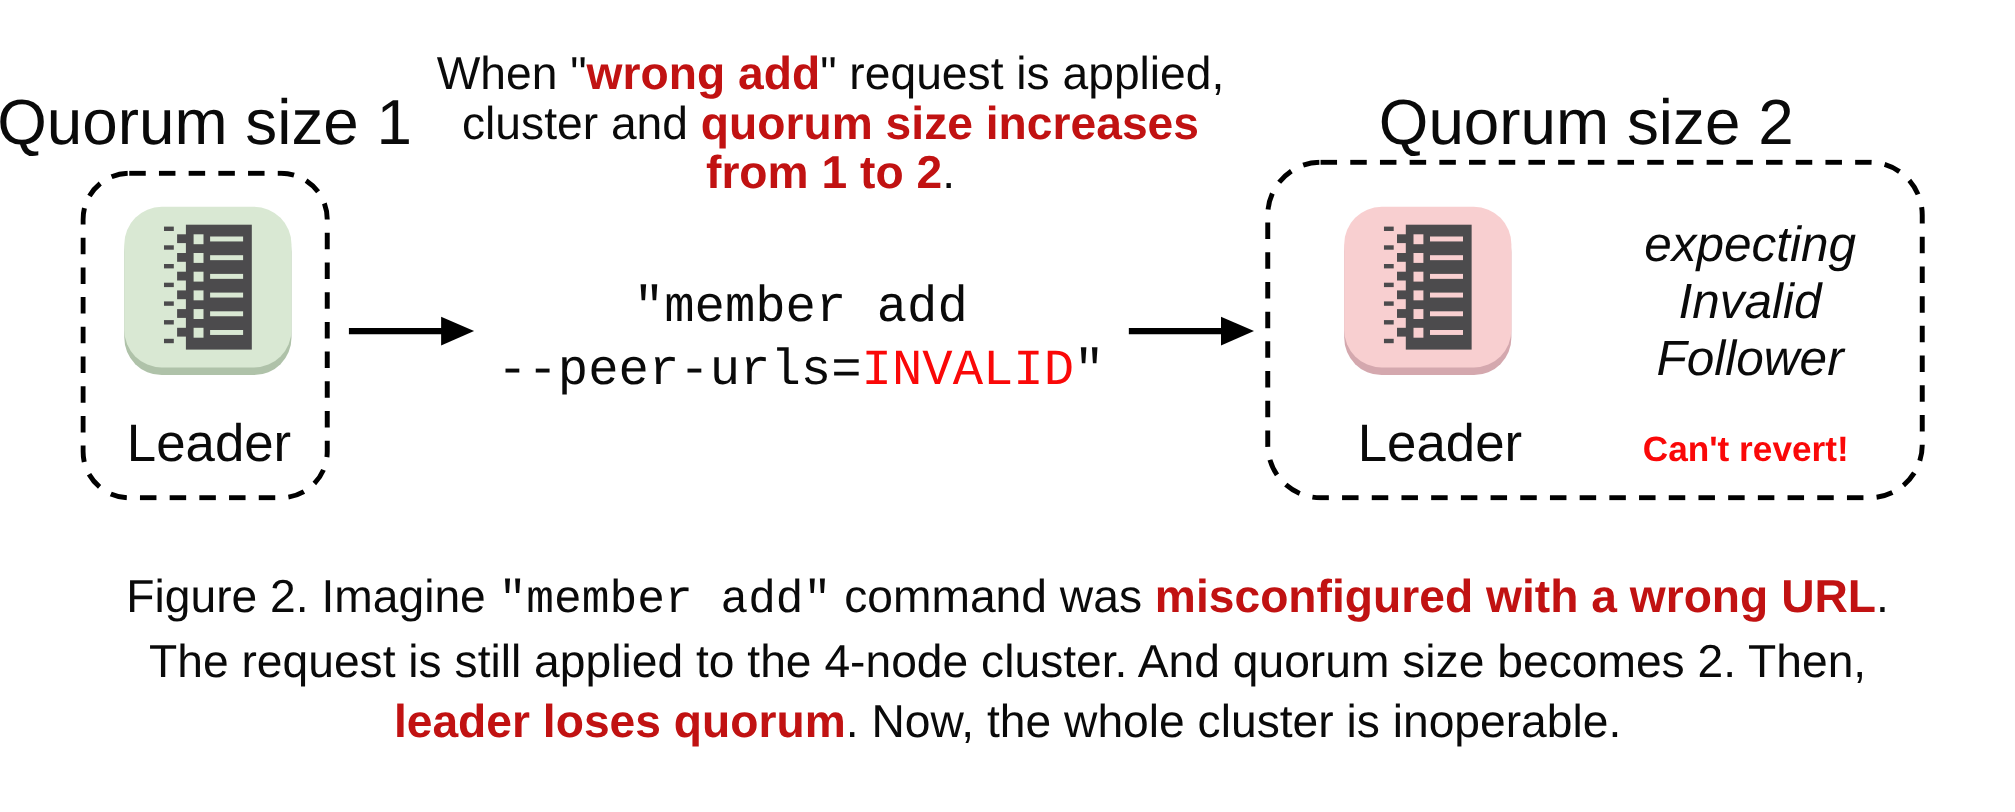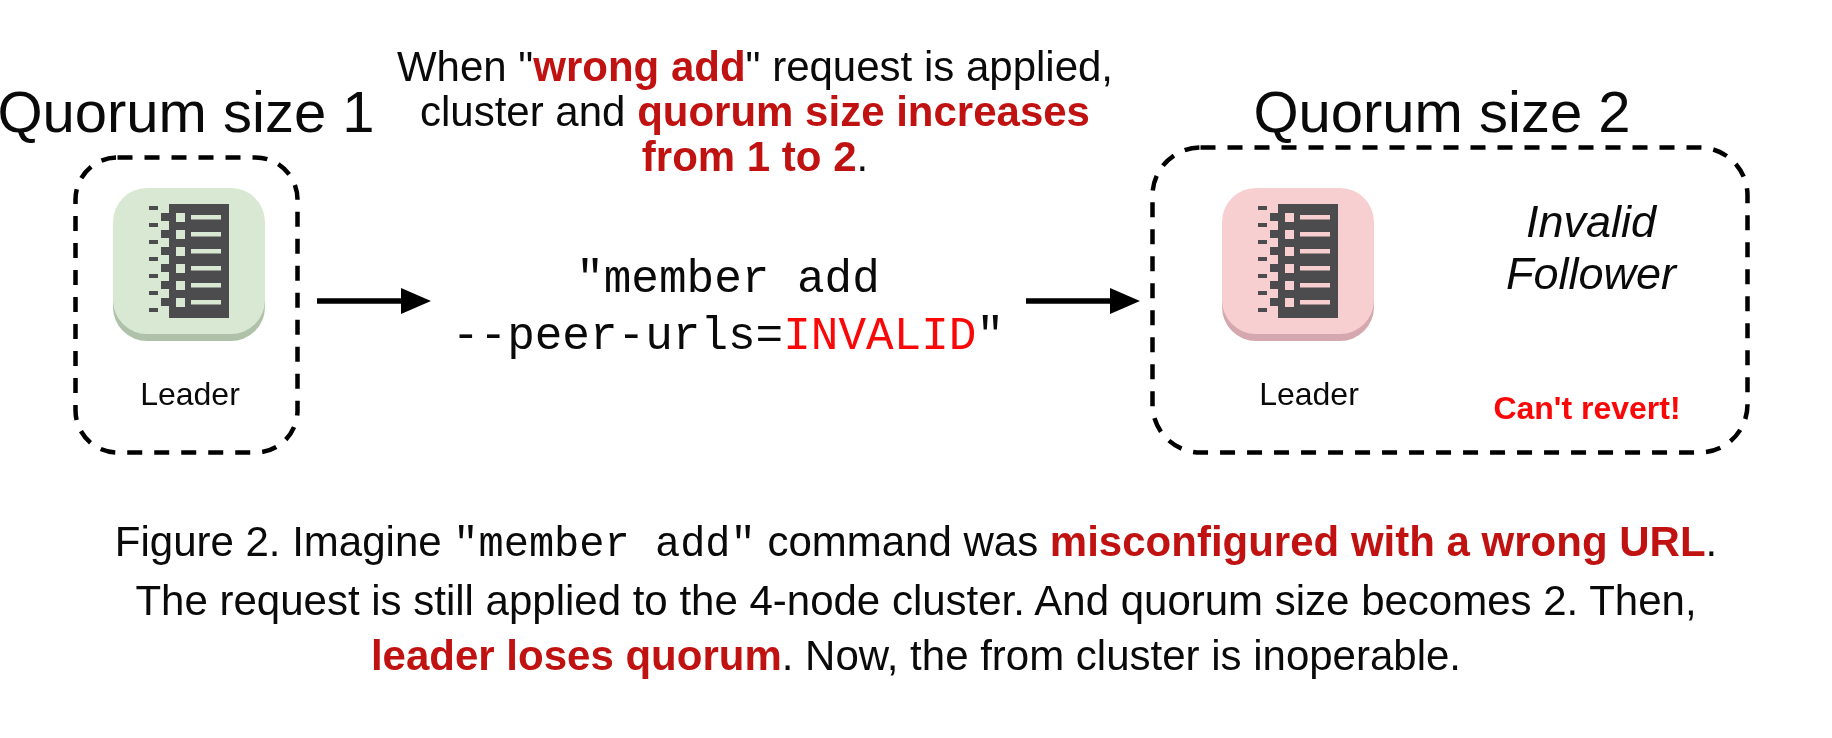--- a/index.html
+++ b/index.html
@@ -20,21 +20,21 @@
   .node{
     position:absolute;width:152px;height:146px;border-radius:34px;
     display:flex;align-items:center;justify-content:center;
   }
   .node.green{background:var(--green_bg);box-shadow:0 7px 0 var(--green_shadow)}
   .node.pink{background:var(--pink_bg);box-shadow:0 7px 0 var(--pink_shadow)}
   .glyph-dark{fill:var(--icon_dark)}
   .node.green .glyph-light{fill:var(--green_bg)}
   .node.pink .glyph-light{fill:var(--pink_bg)}
 
-  .node-label{font-size:32px;white-space:pre}
+  .node-label{font-size:48px;white-space:pre}
 
   .annotation{font-size:42px;line-height:45px}
   .annotation .red{color:var(--crimson);font-weight:bold}
 
   .command{
     font-family:"Liberation Mono",monospace;
     font-size:46px;line-height:57px;
   }
   .command .red{color:var(--bright_red)}
 
@@ -150,23 +150,24 @@
     <rect class="glyph-light" x="42" y="45" width="30" height="4.5"></rect>
     <rect class="glyph-light" x="42" y="62" width="30" height="4.5"></rect>
     <rect class="glyph-light" x="42" y="79" width="30" height="4.5"></rect>
     <rect class="glyph-light" x="42" y="96" width="30" height="4.5"></rect>
   </svg>
 </div>
 
 <div class="abs cx node-label" style="left:1309px;top:376px">Leader</div>
 
 <div class="abs cx expecting" style="left:1591px;top:196px">
+  <div class="line">expecting</div>
   <div class="line">Invalid</div>
   <div class="line">Follower</div>
 </div>
 
 <div class="abs cx warning" style="left:1587px;top:390px">Can't revert!</div>
 
 <div class="abs cx caption" style="left:916px;top:514px">
   <div class="line"><span class="fig">Figure 2.</span><span> Imagine </span><span class="mono">"member add"</span><span> command was </span><span class="red">misconfigured with a wrong URL</span><span>.</span></div>
   <div class="line"><span>The request is still applied to the 4-node cluster. And quorum size becomes 2. Then,</span></div>
-  <div class="line"><span class="red">leader loses quorum</span><span>. Now, the from cluster is inoperable.</span></div>
+  <div class="line"><span class="red">leader loses quorum</span><span>. Now, the whole cluster is inoperable.</span></div>
 </div>
 
 </body></html>

